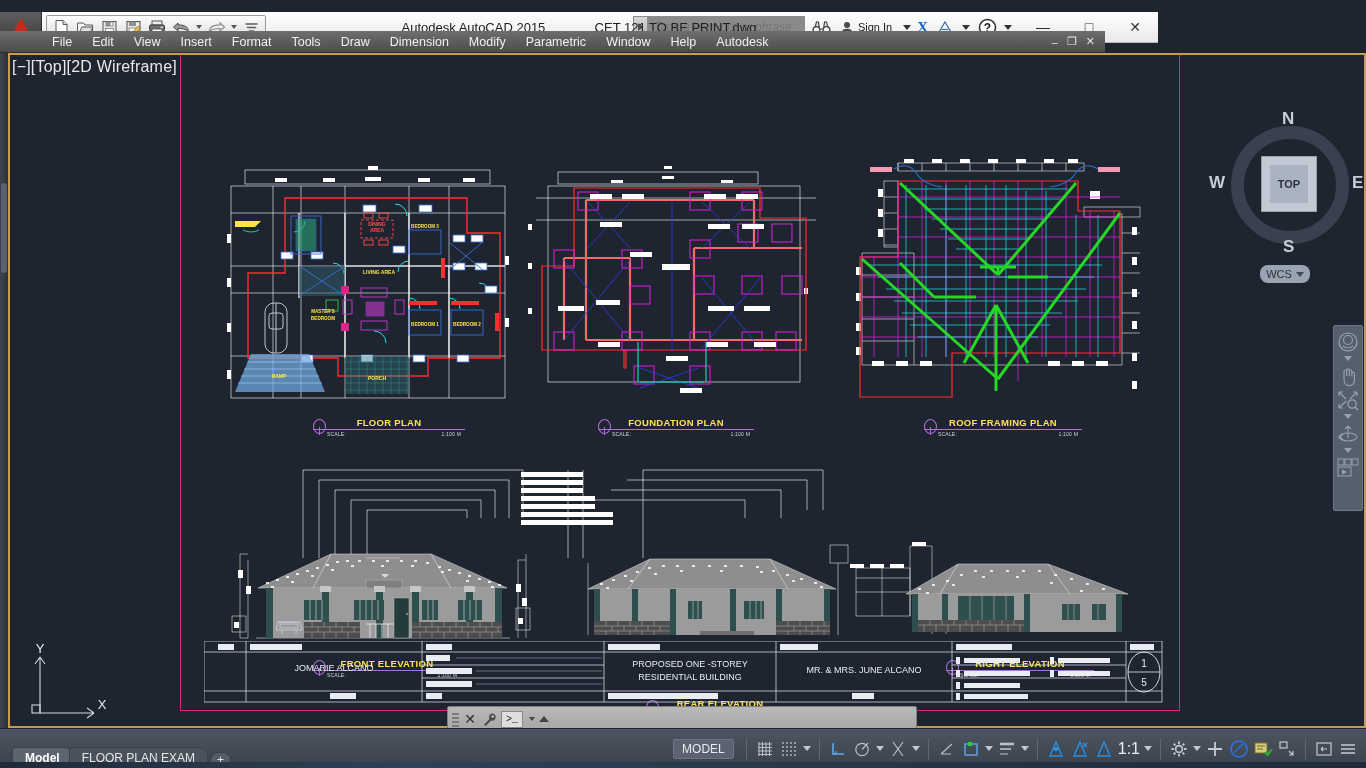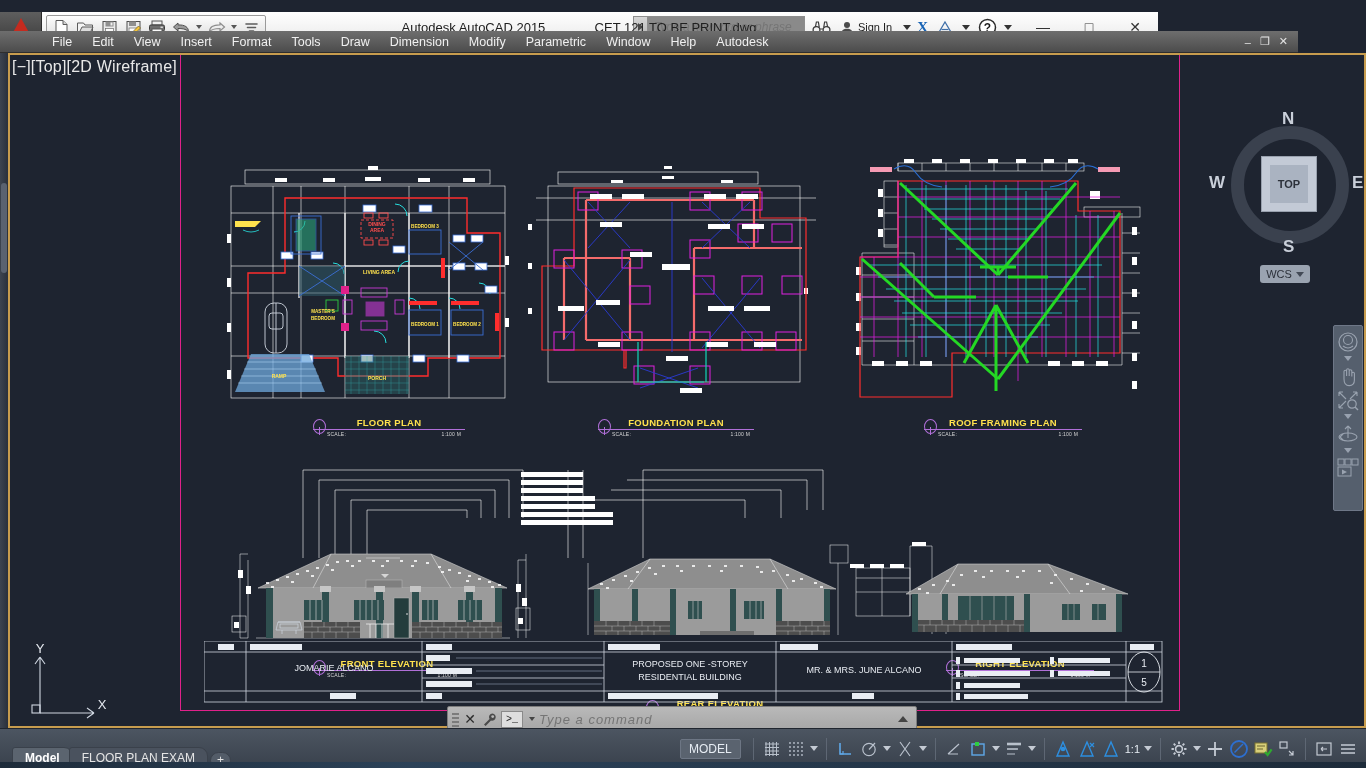--- a/index.html
+++ b/index.html
@@ -51,21 +51,21 @@
   .ic-btn{ display:flex; align-items:center; gap:3px; font-size:11px; color:#1b1b1b;}
   .ic-caret{ width:0;height:0;border-left:4px solid transparent;border-right:4px solid transparent;
              border-top:5px solid #333; }
   .x-badge{ font-weight:bold; color:#1763b5; font-size:15px; font-family:"Liberation Serif",serif;}
   .winbtns{ display:flex; align-items:center; height:31px; }
   .winbtn{ width:46px;height:31px; display:flex;align-items:center;justify-content:center;
            color:#333; font-size:14px;}
 
   
   .menubar{
-    position:absolute; left:0; top:31px; width:1298px; height:22px;
+    position:absolute; left:0; top:31px; width:1105px; height:22px;
     background:linear-gradient(#6e6e6e,#4c4c4c);
     display:flex; align-items:center; padding-left:42px;
     border-bottom:1px solid #2e2e2e;
   }
   .menu-item{ color:#f0f0f0; font-size:12.5px; padding:2px 10px; white-space:nowrap;}
   .docbtns{ margin-left:auto; display:flex; align-items:center; gap:9px; padding-right:10px;
             color:#e4e4e4; font-size:11px;}
 
   
   .leftstrip{ position:absolute; left:0; top:53px; width:8px; height:675px;
@@ -91,21 +91,21 @@
             border:13px solid #3a414e; border-radius:50%; }
   .vc-top{ position:absolute; left:48px; top:43px; width:56px; height:56px;
            background:#c3cad6; border:1px solid #98a0ad;
            display:flex; align-items:center; justify-content:center;}
   .vc-top .inner{ width:38px;height:38px; background:#aab3c1; display:flex; align-items:center;
                   justify-content:center; font-size:11px; color:#2c313a; font-weight:bold;}
   .vc-n,.vc-s,.vc-e,.vc-w{ position:absolute; color:#c9cfd9; font-size:17px; font-weight:bold;}
   .vc-n{ left:69px; top:-4px;} .vc-s{ left:70px; top:124px;}
   .vc-e{ left:139px; top:60px;} .vc-w{ left:-4px; top:60px;}
   .wcs{ position:absolute; left:1252px; top:212px; width:50px; height:18px;
-        background:#9aa3b0; border-radius:3px; color:#2c313a; font-size:11px;
+        background:#9aa3b0; border-radius:8px; color:#2c313a; font-size:11px;
         display:flex;align-items:center;justify-content:center;gap:4px;}
   .wcs i{ width:0;height:0;border-left:4px solid transparent;border-right:4px solid transparent;
           border-top:5px solid #434a56;}
 
   
   .navbar{ position:absolute; left:1325px; top:272px; width:30px; height:186px;
            background:#555f6d; border:1px solid #6e7787; border-radius:2px;
            display:flex; flex-direction:column; align-items:center; padding-top:5px; gap:2px;}
   .navbar .nb{ width:26px; display:flex; align-items:center; justify-content:center; }
   .navbar .nbcaret{ width:0;height:0;border-left:4px solid transparent;border-right:4px solid transparent;
@@ -149,21 +149,21 @@
   .tab.active{ background:#5b646f; color:#ffffff; font-weight:bold;}
   .tab.plus{ padding:0 6px; border-radius:9px; height:17px; margin-left:6px; background:#535c68;}
   .sb-right{ margin-left:auto; display:flex; align-items:center; height:30px; padding-right:6px; gap:0;}
   .sb-model{ padding:2px 8px; color:#e6ecf3; font-size:12px; background:#5a636f;
              border:1px solid #6d7684; border-radius:2px; margin-right:6px;}
   .sb-sep{ width:1px; height:22px; background:#5e6774; margin:0 6px;}
   .sb-btn{ width:24px;height:26px; display:flex;align-items:center;justify-content:center;}
   .sb-caret{ width:12px; display:flex;align-items:center;justify-content:center;}
   .sb-caret i{ width:0;height:0;border-left:4px solid transparent;border-right:4px solid transparent;
                border-top:5px solid #c4cad3;}
-  .sb-scale{ color:#e6ecf3; font-size:11px; padding:0 2px;}
+  .sb-scale{ color:#e6ecf3; font-size:16px; padding:0 2px;}
 
   
   .taskstrip{ position:absolute; left:0; top:762px; width:1366px; height:6px;
               background:linear-gradient(90deg,#1d2b3a,#2c4258 30%,#1d2b3a);}
   .canvas-outline{ position:absolute; left:8px; top:53px; width:1358px; height:675px;
                    border:2px solid #c79c4e; pointer-events:none; }
 
   
   .plan-title{ position:absolute; text-align:center; }
   .plan-title .nm{ color:#ffe24d; font-size:9.5px; font-weight:bold; letter-spacing:.3px;
@@ -1012,21 +1012,20 @@
   <div class="cmd-grip"></div>
   <div class="cmd-x">✕</div>
   <div class="cmd-wrench">
     <svg width="15" height="15" viewBox="0 0 15 15">
         <path d="M10.5 1.5a3.6 3.6 0 0 0-3 5.4L2 12.4l1.6 1.6L9 8.5a3.6 3.6 0 1 0 1.5-7z" fill="#4a4a4a"></path>
         <circle cx="10.7" cy="4.6" r="1.4" fill="#b9b9b9"></circle>
       </svg>
   </div>
   <div class="cmd-prompt">&gt;_</div>
   <div class="cmd-pcaret"></div>
-  <input class="cmd-input" type="text" placeholder="Type a command" style="">
   <div class="cmd-up"></div>
 </div>
 
 <div class="statusbar">
   <div class="tabs">
     <div class="tab active">Model</div>
     <div class="tab">FLOOR PLAN EXAM</div>
     <div class="tab plus">+</div>
   </div>
 

